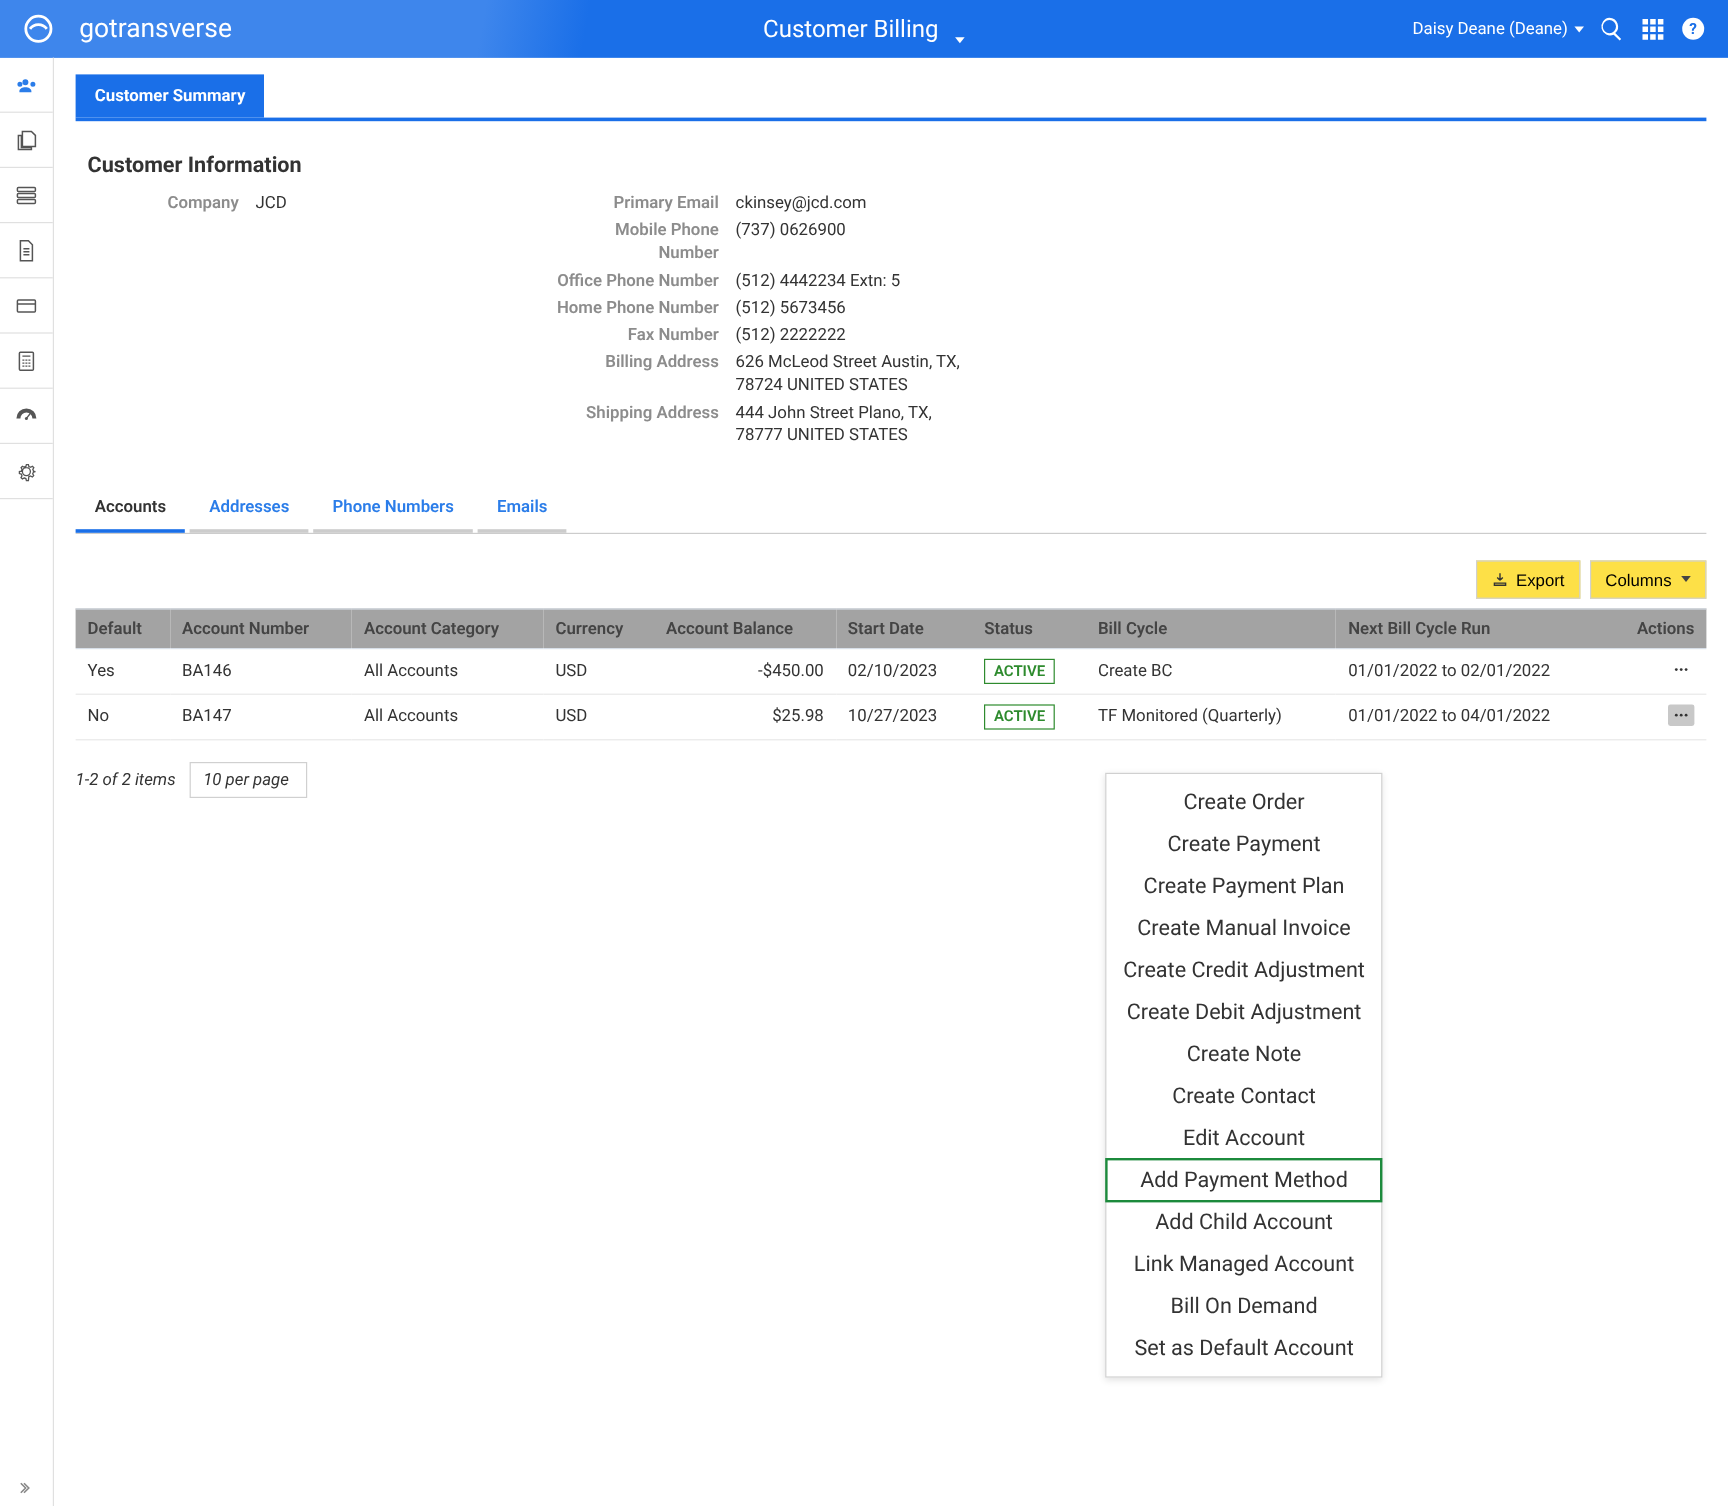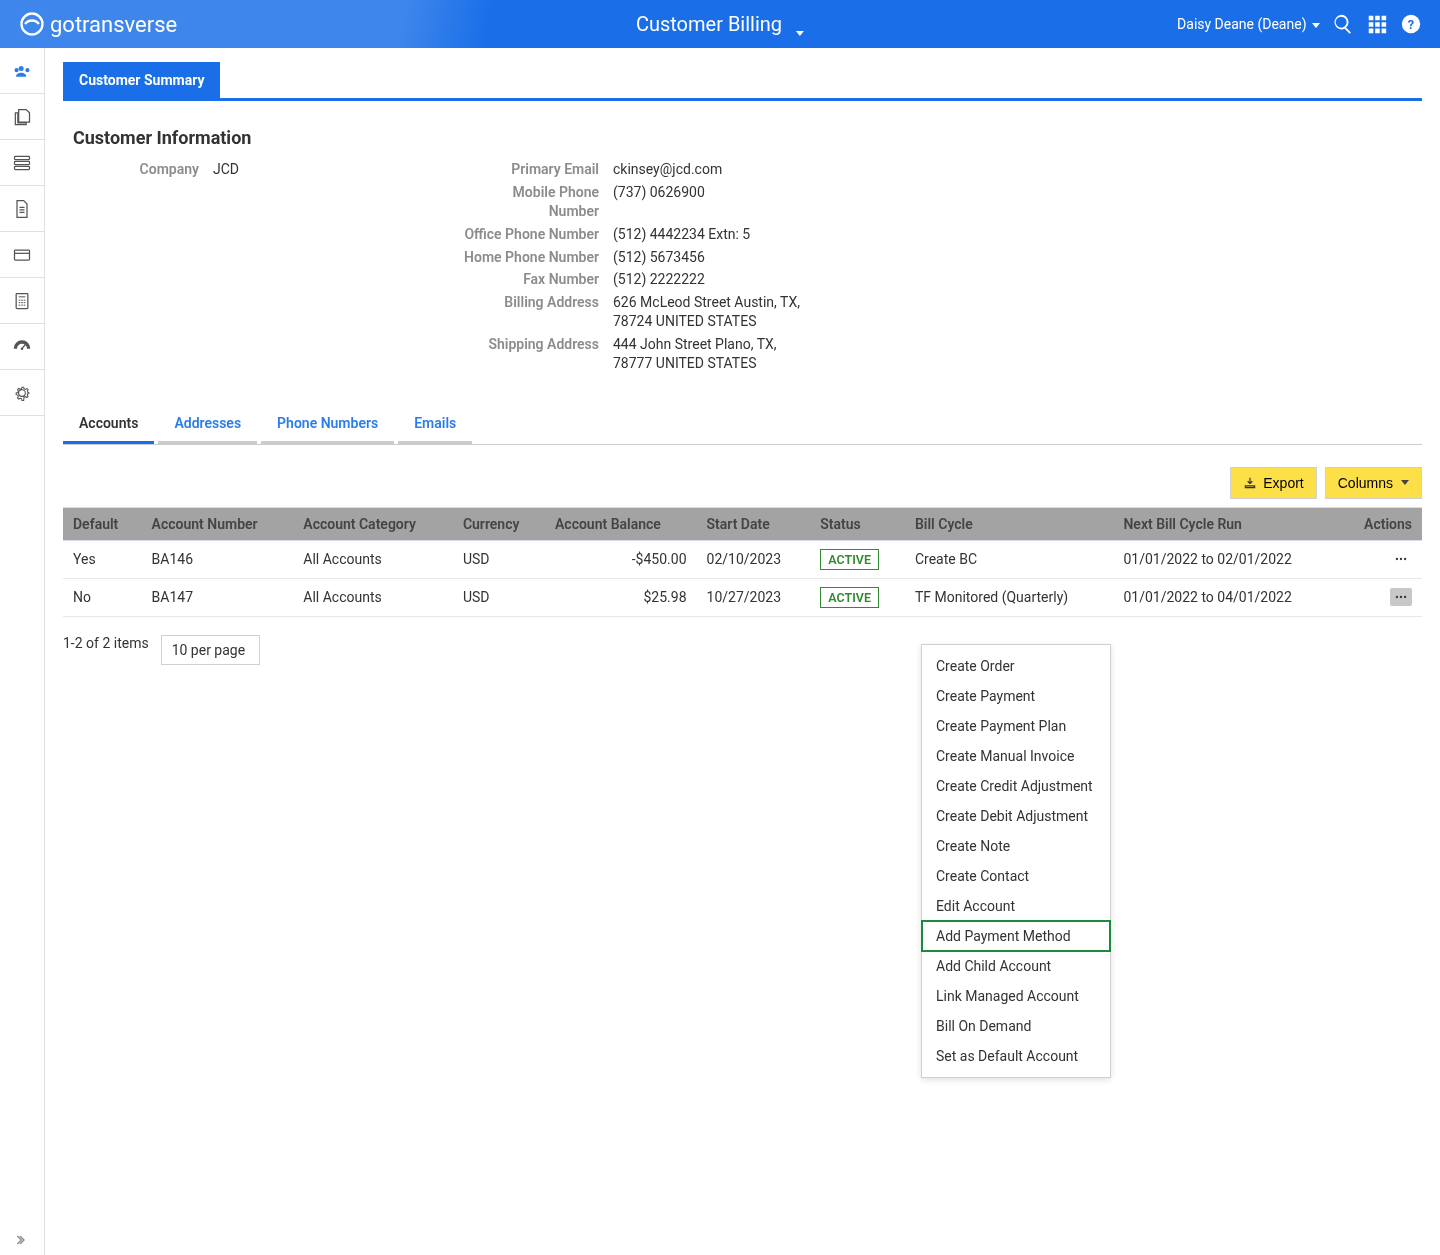--- a/index.html
+++ b/index.html
@@ -14,21 +14,21 @@
   .header {
     background: #1a6fe8;
     background-image: linear-gradient(100deg, #3e86ec 0%, #3e86ec 28%, #1a6fe8 34%, #1a6fe8 100%);
     height: 48px;
     display: flex;
     align-items: center;
     padding: 0 18px;
     color: #fff;
     position: relative;
   }
-  .logo-wrap { display: flex; align-items: center; gap: 4px; font-size: 22px; font-weight: 400; }
+  .logo-wrap { display: flex; align-items: center; gap: 20px; font-size: 22px; font-weight: 400; }
   .logo-wrap svg { width: 28px; height: 28px; }
   .header-center {
     position: absolute; left: 50%; transform: translateX(-50%);
     font-size: 20px; font-weight: 400; display: flex; align-items: flex-end; gap: 12px; cursor: pointer;
   }
   .caret-d { display:inline-block; width:0;height:0;border-left:4px solid transparent;border-right:4px solid transparent;border-top:5px solid #fff; vertical-align: middle; margin-left:2px;}
   .header-right { margin-left: auto; display: flex; align-items: center; gap: 12px; }
   .user-drop { cursor: pointer; font-size: 14px; }
   .hdr-icon { width: 22px; height: 22px; fill: #fff; cursor: pointer; }
   
@@ -88,29 +88,29 @@
   table.data tbody td:last-child { text-align:right; }
   .status-badge {
     display:inline-block; border:1px solid #2e8b2e; color:#2e8b2e; padding:2px 7px; font-size:12.5px; font-weight:600;
   }
   .more-btn {
     display:inline-flex; align-items:center; justify-content:center;
     width:22px; height:18px; cursor:pointer; border-radius:2px;
   }
   .more-btn.selected { background:#c8c8c8; }
   .more-btn svg { width:14px; height:14px; fill:#333; }
-  .pager-row { display:flex; gap:12px; margin-top:18px; font-size:14px;}
+  .pager-row { display:flex; align-items:center; gap:12px; margin-top:18px; font-size:14px;font-style:italic;}
   .pager-btn { border:1px solid #d0d0d0; padding:6px 10px; display:flex; align-items:center; gap:4px; cursor:pointer;}
   
   .ctx-menu {
     position:absolute; background:#fff; border:1px solid #d0d0d0; box-shadow:0 2px 6px rgba(0,0,0,.12);
     padding:6px 0; min-width:190px;
   }
   .ctx-item {
-    padding:7px 14px; font-size:14px; cursor:pointer; white-space:nowrap;
+    padding:7px 14px; font-size:18px; cursor:pointer; white-space:nowrap;text-align:center;
   }
   .ctx-item.highlight { outline:2.5px solid #1c8a3c; outline-offset:-1px; }
   .right-align { text-align:right; }
 </style>
 </head>
 <body>
 
 <div class="header">
   <div class="logo-wrap">
     <svg viewBox="0 0 24 24">

